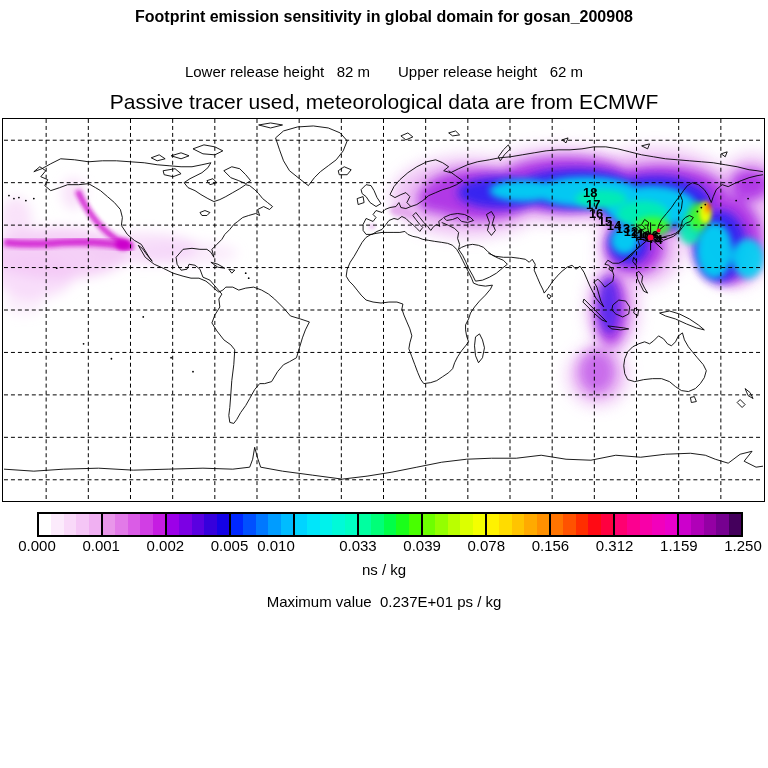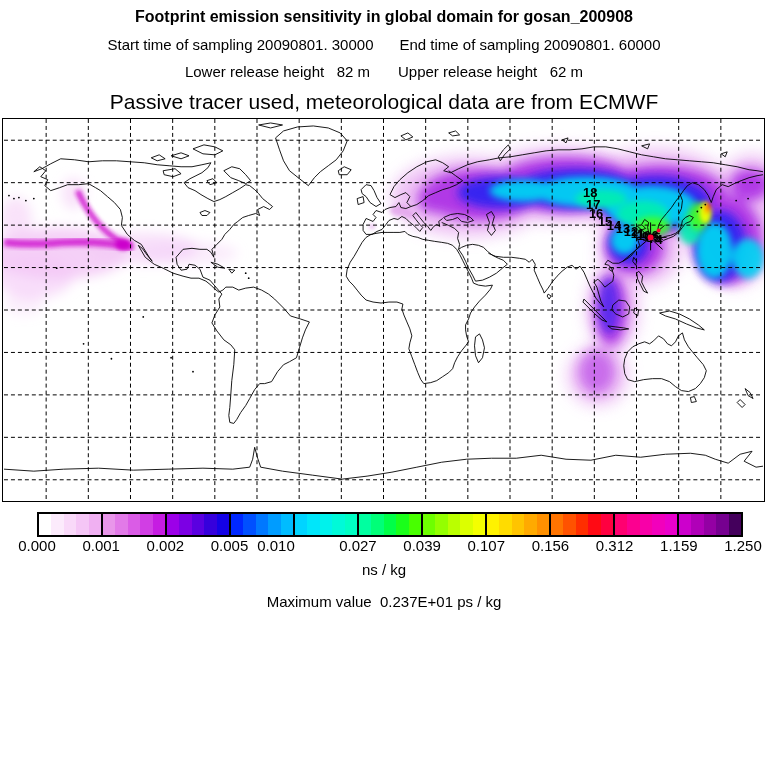--- a/index.html
+++ b/index.html
@@ -24,21 +24,20 @@
   .cb-tick{position:absolute;top:0;transform:translateX(-50%);font-size:15px;font-weight:400;white-space:pre;}
   .unit{top:561px;font-size:15px;font-weight:400;}
   .maxval{top:593px;font-size:15px;font-weight:400;}
 </style>
 </head>
 <body>
 
 <div class="fig">
 
   <div class="hline title">Footprint emission sensitivity in global domain for gosan_200908</div>
-  <div class="hline sub l2"><span>Start time of sampling 20090801. 30000</span><span>End time of sampling 20090801. 60000</span></div>
   <div class="hline sub l3"><span>Lower release height   82 m</span><span>Upper release height   62 m</span></div>
   <div class="hline l4">Passive tracer used, meteorological data are from ECMWF</div>
 
   <div class="map-frame">
     <svg viewBox="0 0 763 384">
       <defs>
         <filter id="b8" x="-40%" y="-40%" width="180%" height="180%">
             <feGaussianBlur stdDeviation="8"></feGaussianBlur>
           </filter>
         <filter id="b6" x="-40%" y="-40%" width="180%" height="180%">
@@ -322,23 +321,23 @@
         <div class="cb-cell" style="background: rgb(118, 0, 144);"></div>
         <div class="cb-cell" style="background: rgb(68, 0, 92);"></div>
       </div>
     </div>
   <div class="cb-ticks" id="cbTicks">
       <span class="cb-tick" style="left: 37px;">0.000</span>
       <span class="cb-tick" style="left: 101.182px;">0.001</span>
       <span class="cb-tick" style="left: 165.364px;">0.002</span>
       <span class="cb-tick" style="left: 229.545px;">0.005</span>
       <span class="cb-tick" style="left: 276px;">0.010</span>
-      <span class="cb-tick" style="left: 357.909px;">0.027</span>
+      <span class="cb-tick" style="left: 357.909px;">0.033</span>
       <span class="cb-tick" style="left: 422.091px;">0.039</span>
-      <span class="cb-tick" style="left: 486.273px;">0.107</span>
+      <span class="cb-tick" style="left: 486.273px;">0.078</span>
       <span class="cb-tick" style="left: 550.455px;">0.156</span>
       <span class="cb-tick" style="left: 614.636px;">0.312</span>
       <span class="cb-tick" style="left: 678.818px;">1.159</span>
       <span class="cb-tick" style="left: 743px;">1.250</span>
     </div>
   <div class="hline unit">ns / kg</div>
   <div class="hline maxval">Maximum value  0.237E+01 ps / kg</div>
 </div>
 
 </body></html>

